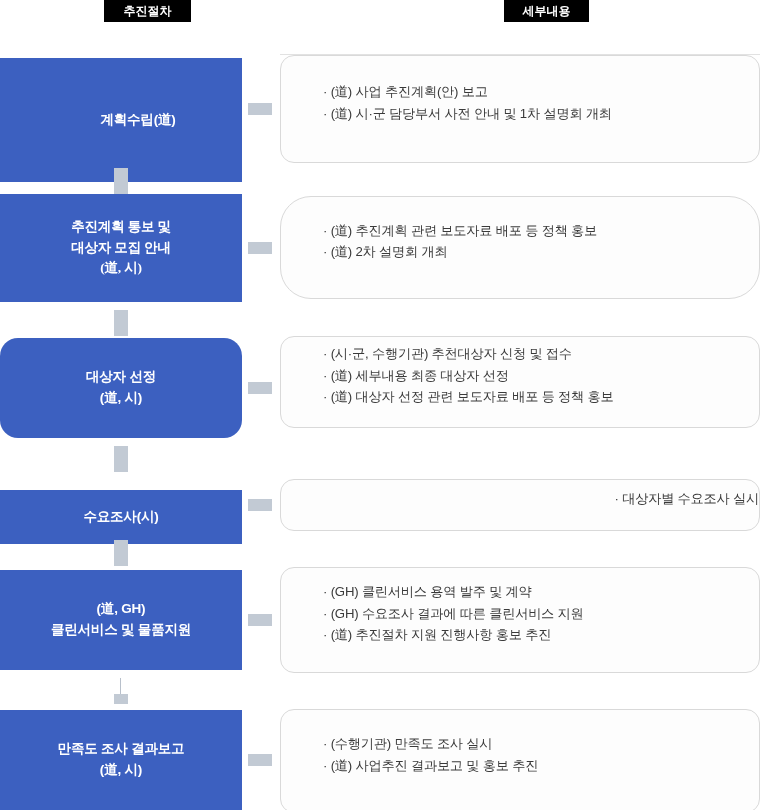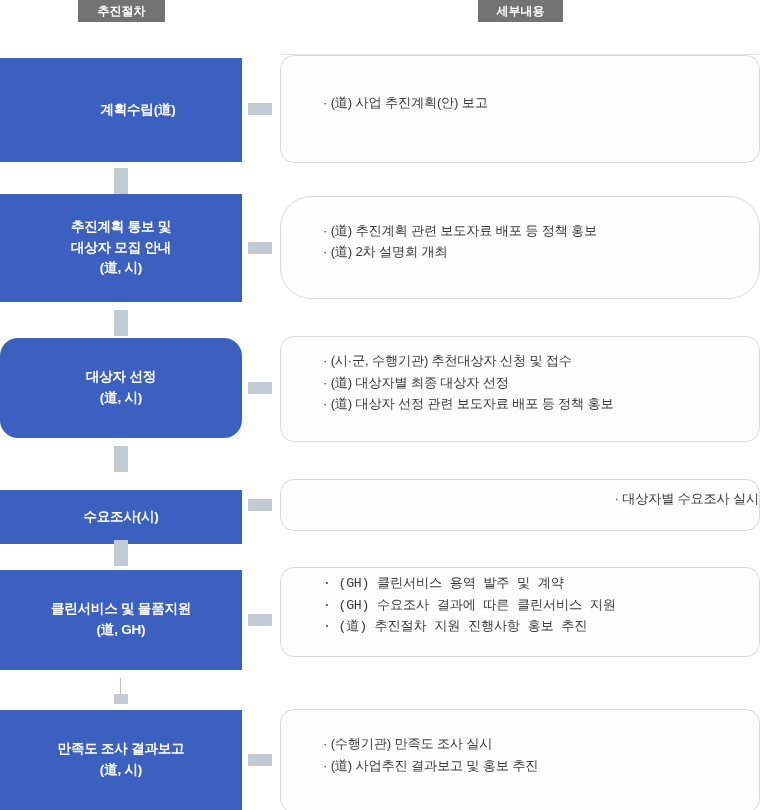--- a/index.html
+++ b/index.html
@@ -26,28 +26,29 @@
     position: absolute;
     top: 0;
     left: 0;
     width: 760px;
     height: 22px;
   }
   .header-tab {
     position: absolute;
     top: 0;
     height: 22px;
-    background: #737373;
+    background: #000000;
     color: #ffffff;
     font-size: 12px;
     font-weight: bold;
     line-height: 22px;
     text-align: center;
     overflow: hidden;
     white-space: nowrap;
+    margin-left: 26px;
   }
   .header-tab.left  { left: 78px;  width: 87px; }
   .header-tab.right { left: 478px; width: 85px; }
 
   
   .top-rule {
     position: absolute;
     left: 280px;
     top: 54px;
     width: 480px;
@@ -145,35 +146,36 @@
 <div id="flow-root">
 
   <div class="header-strip">
     <div class="header-tab left">추진절차</div>
     <div class="header-tab right">세부내용</div>
   </div>
 
   <div class="top-rule"></div>
 
   <div class="row" style="top:58px;height:102px;">
-    <div class="stage-box" style="top:0;height:104px;padding-left:40px;">
+    <div class="stage-box" style="top:0;height:124px;padding-left:40px;">
       <span>
         <span class="line">계획수립(道)</span>
       </span>
     </div>
     <div class="h-connector" style="top:45px;"></div>
     <div class="detail-box" style="top:-3px;height:108px;">
       <div class="detail-line">· (道) 사업 추진계획(안) 보고</div>
+      <div class="detail-line">· (道) 시·군 담당부서 사전 안내 및 1차 설명회 개최</div>
     </div>
   </div>
 
   <div class="v-connector" style="top:168px;height:26px;"></div>
 
   <div class="row" style="top:194px;height:108px;">
-    <div class="stage-box" style="top:0;height:108px;">
+    <div class="stage-box" style="top:0;height:108px;font-family:Liberation Serif, serif;">
       <span>
         <span class="line">추진계획 통보 및</span>
         <span class="line">대상자 모집 안내</span>
         <span class="line">(道, 시)</span>
       </span>
     </div>
     <div class="h-connector" style="top:48px;"></div>
     <div class="detail-box" style="top:2px;height:103px;border-radius:31px;">
       <div class="detail-line">· (道) 추진계획 관련 보도자료 배포 등 정책 홍보</div>
       <div class="detail-line">· (道) 2차 설명회 개최</div>
@@ -183,23 +185,23 @@
   <div class="v-connector" style="top:310px;height:26px;"></div>
 
   <div class="row" style="top:338px;height:100px;">
     <div class="stage-box" style="top:0;height:100px;border-radius:18px;">
       <span>
         <span class="line">대상자 선정</span>
         <span class="line">(道, 시)</span>
       </span>
     </div>
     <div class="h-connector" style="top:44px;"></div>
-    <div class="detail-box" style="top:-2px;height:106px;">
+    <div class="detail-box" style="top:-2px;height:92px;">
       <div class="detail-line">· (시·군, 수행기관) 추천대상자 신청 및 접수</div>
-      <div class="detail-line">· (道) 대상자별 최종 대상자 선정</div>
+      <div class="detail-line">· (道) 세부내용 최종 대상자 선정</div>
       <div class="detail-line">· (道) 대상자 선정 관련 보도자료 배포 등 정책 홍보</div>
     </div>
   </div>
 
   <div class="v-connector" style="top:446px;height:26px;"></div>
 
   <div class="row" style="top:478px;height:54px;">
     <div class="stage-box" style="top:12px;height:54px;">
       <span>
         <span class="line">수요조사(시)</span>
@@ -209,26 +211,26 @@
     <div class="detail-box" style="top:1px;height:52px;text-align:right;">
       <div class="detail-line">· 대상자별 수요조사 실시</div>
     </div>
   </div>
 
   <div class="v-connector" style="top:540px;height:26px;"></div>
 
   <div class="row" style="top:570px;height:100px;">
     <div class="stage-box" style="top:0;height:100px;">
       <span>
+        <span class="line">(道, GH)</span>
         <span class="line">클린서비스 및 물품지원</span>
-        <span class="line">(道, GH)</span>
       </span>
     </div>
     <div class="h-connector" style="top:44px;"></div>
-    <div class="detail-box" style="top:-3px;height:90px;font-family:Liberation Mono, monospace;">
+    <div class="detail-box" style="top:-3px;height:106px;">
       <div class="detail-line">· (GH) 클린서비스 용역 발주 및 계약</div>
       <div class="detail-line">· (GH) 수요조사 결과에 따른 클린서비스 지원</div>
       <div class="detail-line">· (道) 추진절차 지원 진행사항 홍보 추진</div>
     </div>
   </div>
 
   <div class="v-connector thin-stem" style="top:678px;height:26px;"></div>
 
   <div class="row" style="top:710px;height:100px;text-decoration:underline;">
     <div class="stage-box" style="top:0;height:100px;">

